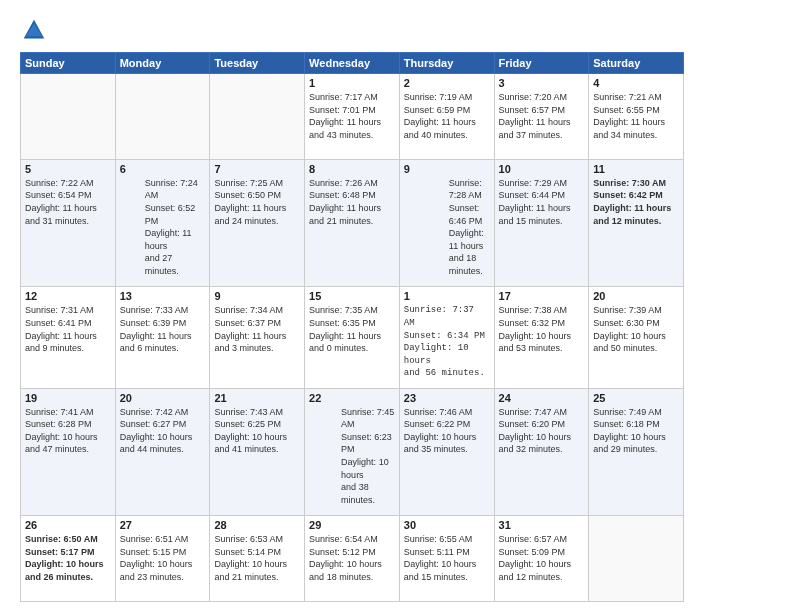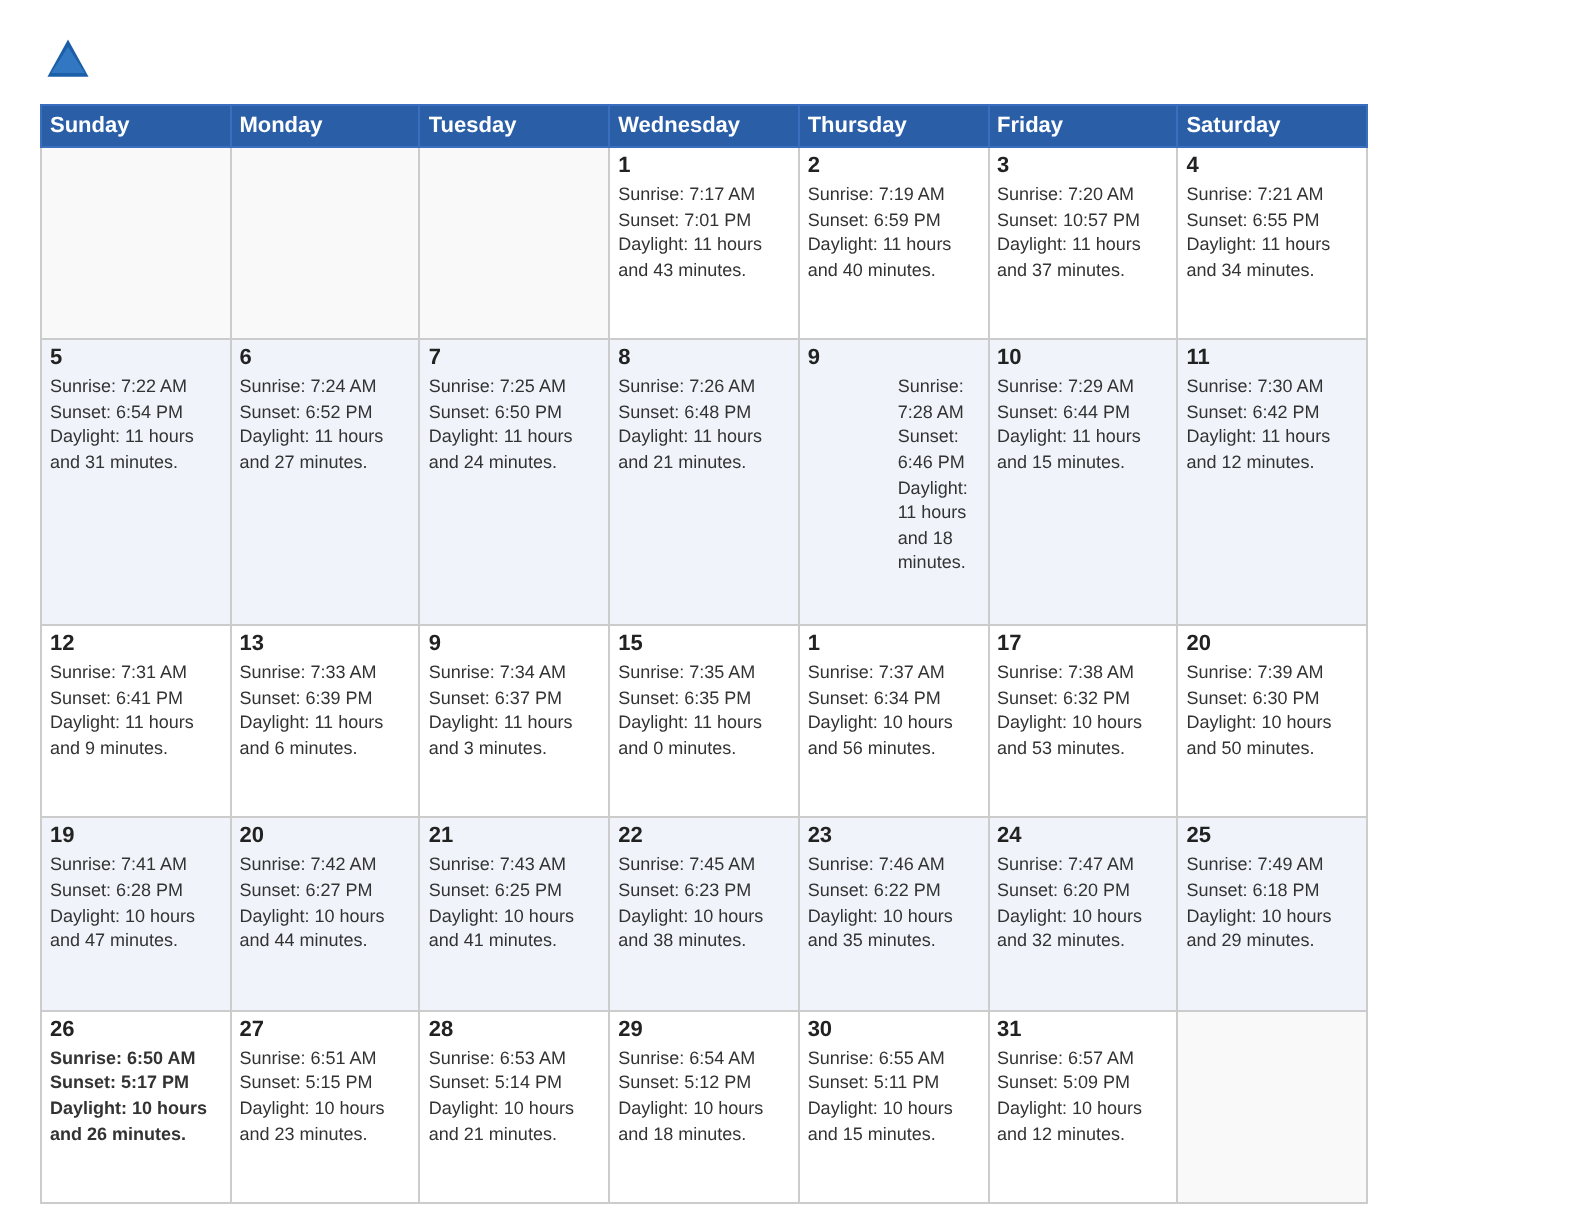--- a/index.html
+++ b/index.html
@@ -155,21 +155,21 @@
           <td class="row-white">
             <span class="day-num">2</span>
             <div class="day-info" style="white-space: pre-line;">Sunrise: 7:19 AM
 Sunset: 6:59 PM
 Daylight: 11 hours
 and 40 minutes.</div>
           </td>
           <td class="row-white">
             <span class="day-num">3</span>
             <div class="day-info" style="white-space: pre-line;">Sunrise: 7:20 AM
-Sunset: 10:57 PM
+Sunset: 6:57 PM
 Daylight: 11 hours
 and 37 minutes.</div>
           </td>
           <td class="row-white">
             <span class="day-num">4</span>
             <div class="day-info" style="white-space: pre-line;">Sunrise: 7:21 AM
 Sunset: 6:55 PM
 Daylight: 11 hours
 and 34 minutes.</div>
           </td>
@@ -177,21 +177,21 @@
         <tr>
           <td class="row-shade">
             <span class="day-num">5</span>
             <div class="day-info" style="white-space: pre-line;">Sunrise: 7:22 AM
 Sunset: 6:54 PM
 Daylight: 11 hours
 and 31 minutes.</div>
           </td>
           <td class="row-shade">
             <span class="day-num">6</span>
-            <div class="day-info" style="white-space: pre-line;">Sunrise: 7:24 AM
+            <div class="day-info" style="white-space: pre-line; margin-left: 25px;">Sunrise: 7:24 AM
 Sunset: 6:52 PM
 Daylight: 11 hours
 and 27 minutes.</div>
           </td>
           <td class="row-shade">
             <span class="day-num">7</span>
             <div class="day-info" style="white-space: pre-line;">Sunrise: 7:25 AM
 Sunset: 6:50 PM
 Daylight: 11 hours
 and 24 minutes.</div>
@@ -212,21 +212,21 @@
           </td>
           <td class="row-shade">
             <span class="day-num">10</span>
             <div class="day-info" style="white-space: pre-line;">Sunrise: 7:29 AM
 Sunset: 6:44 PM
 Daylight: 11 hours
 and 15 minutes.</div>
           </td>
           <td class="row-shade">
             <span class="day-num">11</span>
-            <div class="day-info" style="white-space: pre-line;">Sunrise: 7:30 AM
+            <div class="day-info" style="white-space: pre-line; font-weight: bold;">Sunrise: 7:30 AM
 Sunset: 6:42 PM
 Daylight: 11 hours
 and 12 minutes.</div>
           </td>
         </tr>
         <tr>
           <td class="row-white">
             <span class="day-num">12</span>
             <div class="day-info" style="white-space: pre-line;">Sunrise: 7:31 AM
 Sunset: 6:41 PM
@@ -249,21 +249,21 @@
           </td>
           <td class="row-white">
             <span class="day-num">15</span>
             <div class="day-info" style="white-space: pre-line;">Sunrise: 7:35 AM
 Sunset: 6:35 PM
 Daylight: 11 hours
 and 0 minutes.</div>
           </td>
           <td class="row-white">
             <span class="day-num">1</span>
-            <div class="day-info" style="white-space: pre-line;">Sunrise: 7:37 AM
+            <div class="day-info" style="white-space: pre-line; font-family: Liberation Mono, monospace;">Sunrise: 7:37 AM
 Sunset: 6:34 PM
 Daylight: 10 hours
 and 56 minutes.</div>
           </td>
           <td class="row-white">
             <span class="day-num">17</span>
             <div class="day-info" style="white-space: pre-line;">Sunrise: 7:38 AM
 Sunset: 6:32 PM
 Daylight: 10 hours
 and 53 minutes.</div>
@@ -293,21 +293,21 @@
           </td>
           <td class="row-shade">
             <span class="day-num">21</span>
             <div class="day-info" style="white-space: pre-line;">Sunrise: 7:43 AM
 Sunset: 6:25 PM
 Daylight: 10 hours
 and 41 minutes.</div>
           </td>
           <td class="row-shade">
             <span class="day-num">22</span>
-            <div class="day-info" style="white-space: pre-line;">Sunrise: 7:45 AM
+            <div class="day-info" style="white-space: pre-line; margin-left: 32px;">Sunrise: 7:45 AM
 Sunset: 6:23 PM
 Daylight: 10 hours
 and 38 minutes.</div>
           </td>
           <td class="row-shade">
             <span class="day-num">23</span>
             <div class="day-info" style="white-space: pre-line;">Sunrise: 7:46 AM
 Sunset: 6:22 PM
 Daylight: 10 hours
 and 35 minutes.</div>

